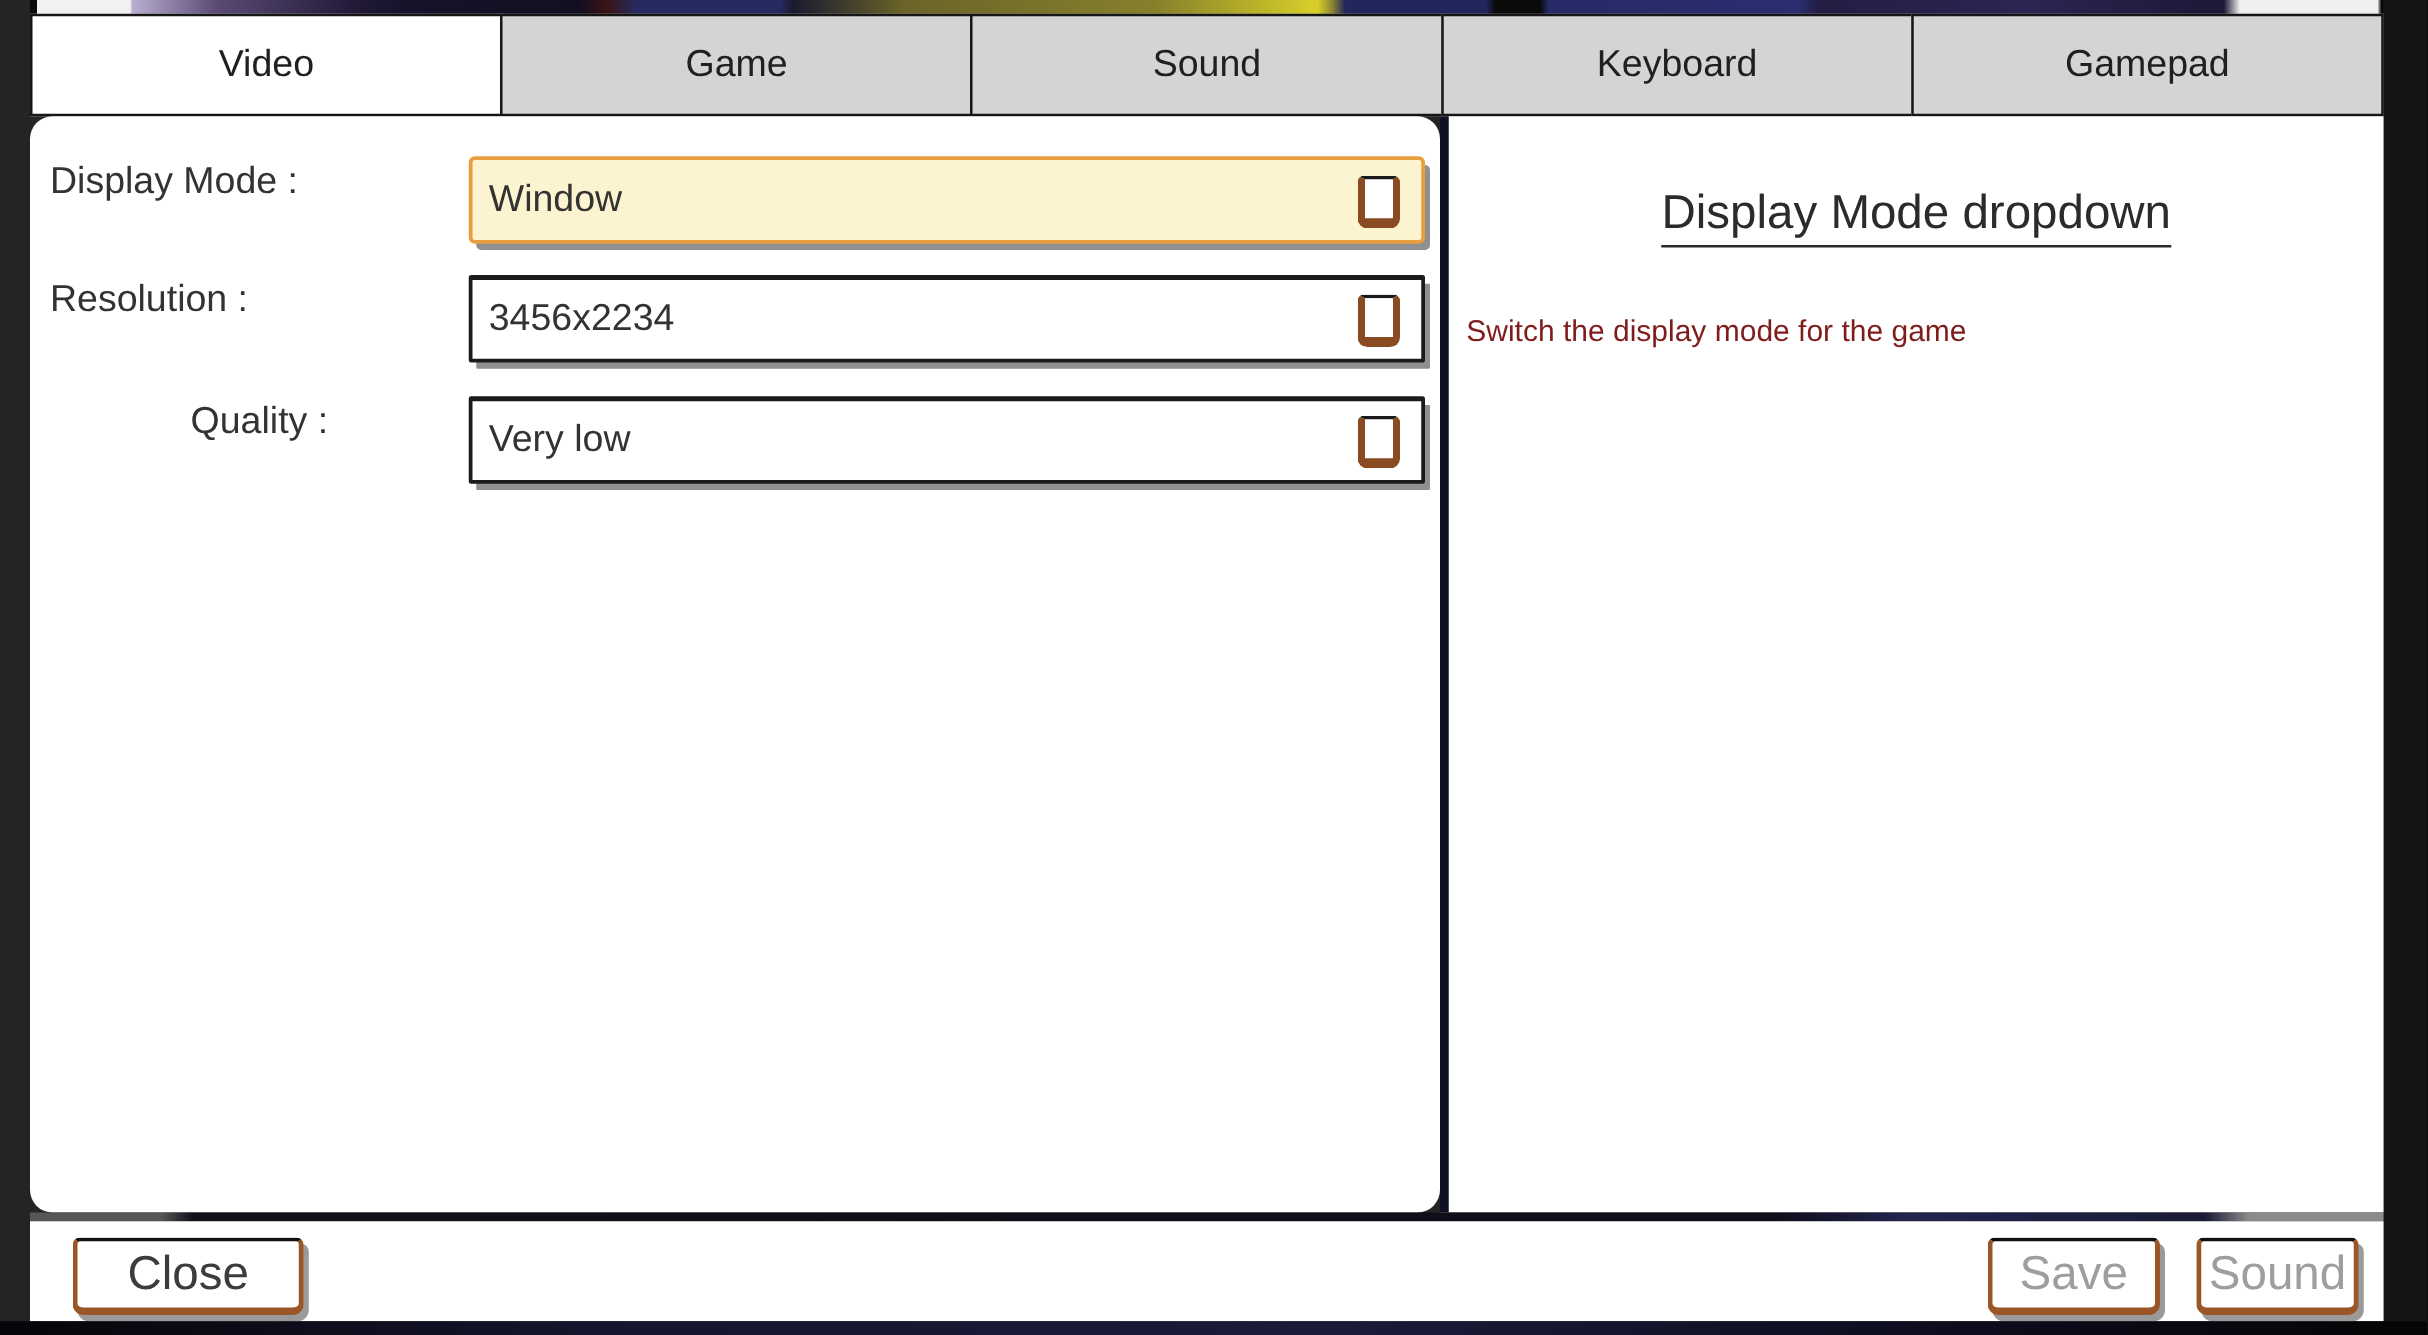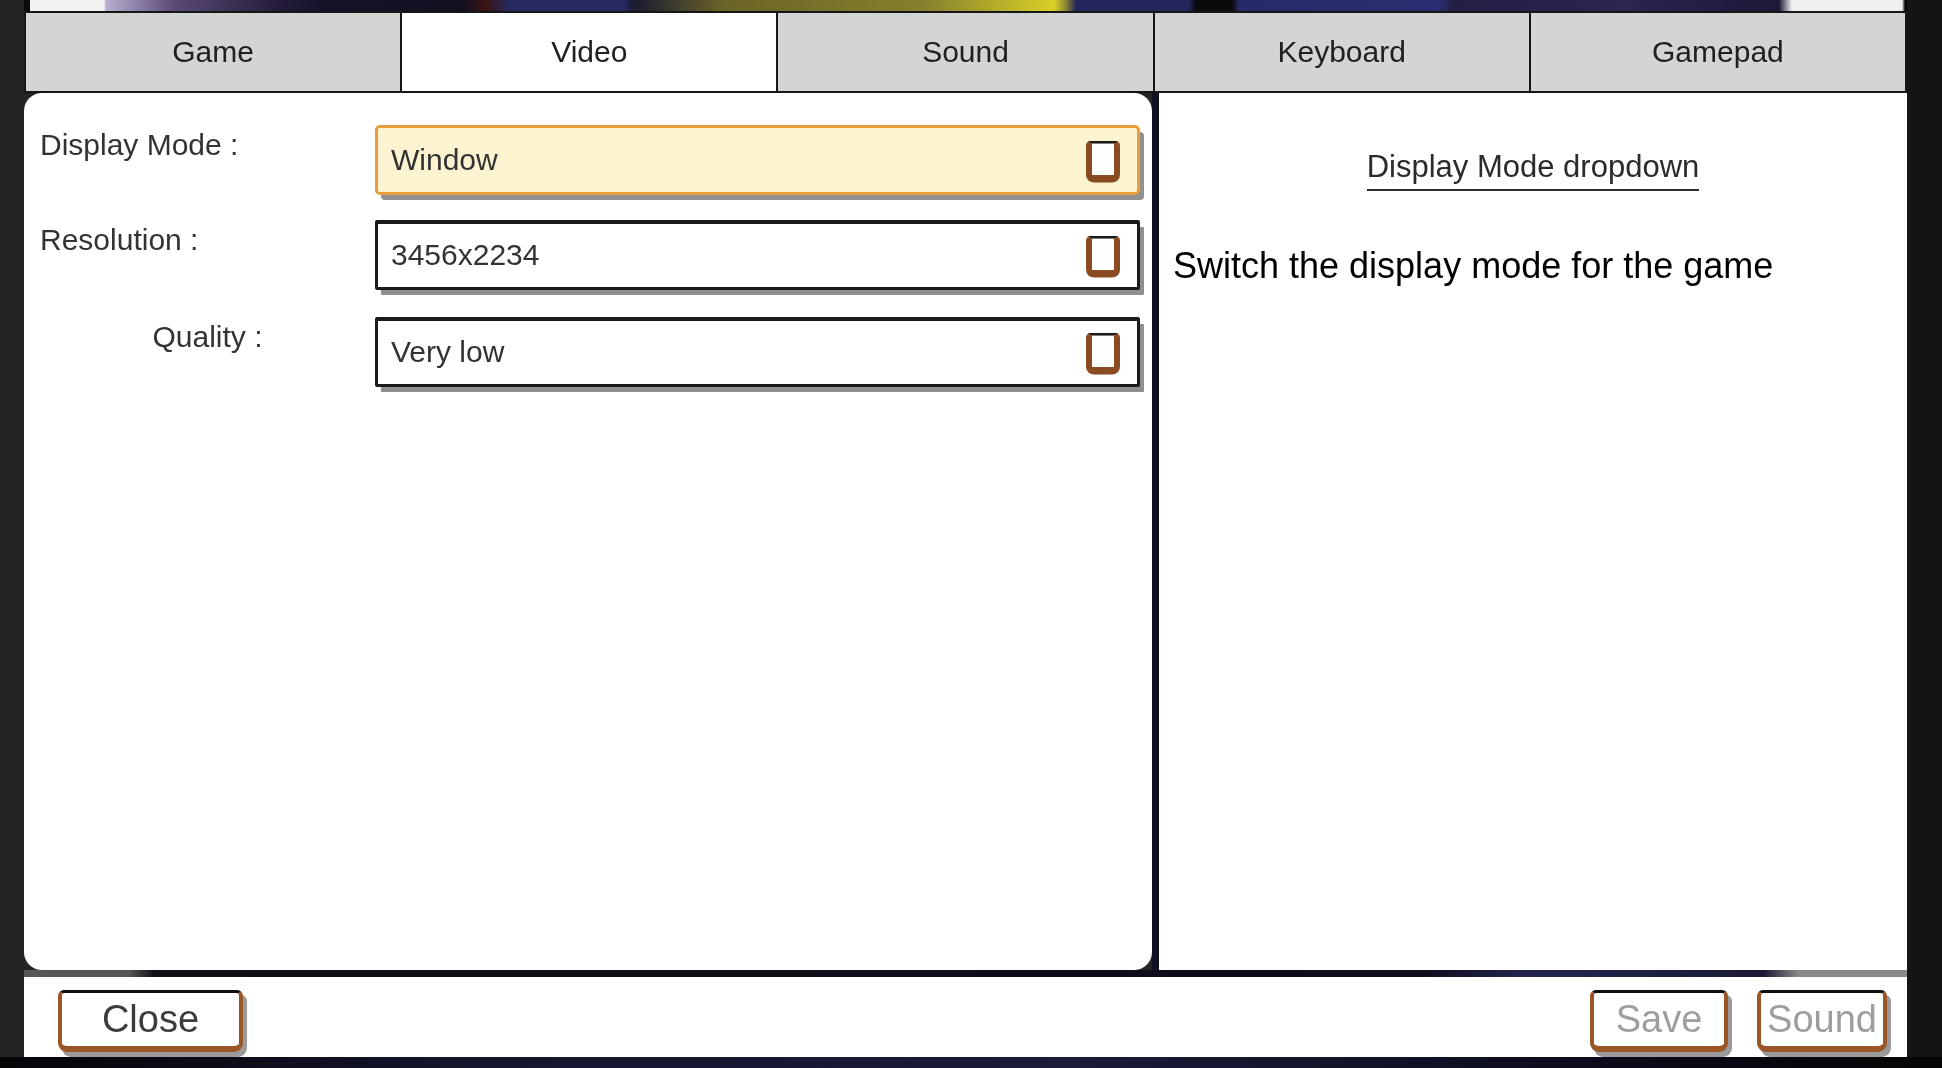--- a/index.html
+++ b/index.html
@@ -97,27 +97,27 @@
     border-left: 6px solid var(--icon-brown, #8A4A22);
     border-right: 6px solid var(--icon-brown, #8A4A22);
     border-bottom: 8px solid var(--icon-brown, #8A4A22);
     border-top: 3px solid #1a1a1a;
     border-radius: 5px 5px 8px 8px;
   }
 
   .help-title-wrap { margin-top: 56px; text-align: center; }
   .help-title {
     display: inline-block;
-    font-size: 31px; color: #2b2b2b;
+    font-size: 38px; color: #2b2b2b;
     border-bottom: 2px solid #2b2b2b;
     padding-bottom: 4px;
   }
   .help-desc {
     margin-top: 54px; padding-left: 14px;
-    font-size: 36px; color: #000000;
+    font-size: 24px; color: #7f1d1d;
   }
 
   .bottom-line {
     position: absolute; left: 24px; top: 970px; width: 1883px; height: 7px;
     background: linear-gradient(90deg,
       #565656 0px, #565656 105px,
       #101018 130px, #0e0e1c 1400px,
       #242450 1500px, #1a1a36 1740px,
       #8a8a8a 1775px, #8a8a8a 1883px);
   }
@@ -152,22 +152,22 @@
   }
 </style>
 </head>
 <body>
 
 <div class="screen">
 
   <div class="top-strip"></div>
 
   <div class="tab-bar">
+    <div class="tab active">Video</div>
     <div class="tab">Game</div>
-    <div class="tab active">Video</div>
     <div class="tab">Sound</div>
     <div class="tab">Keyboard</div>
     <div class="tab">Gamepad</div>
   </div>
 
   <div class="panel-left">
 
     <div class="setting-row row-1">
       <div class="setting-label">Display Mode :</div>
       <div class="dropdown highlight">

